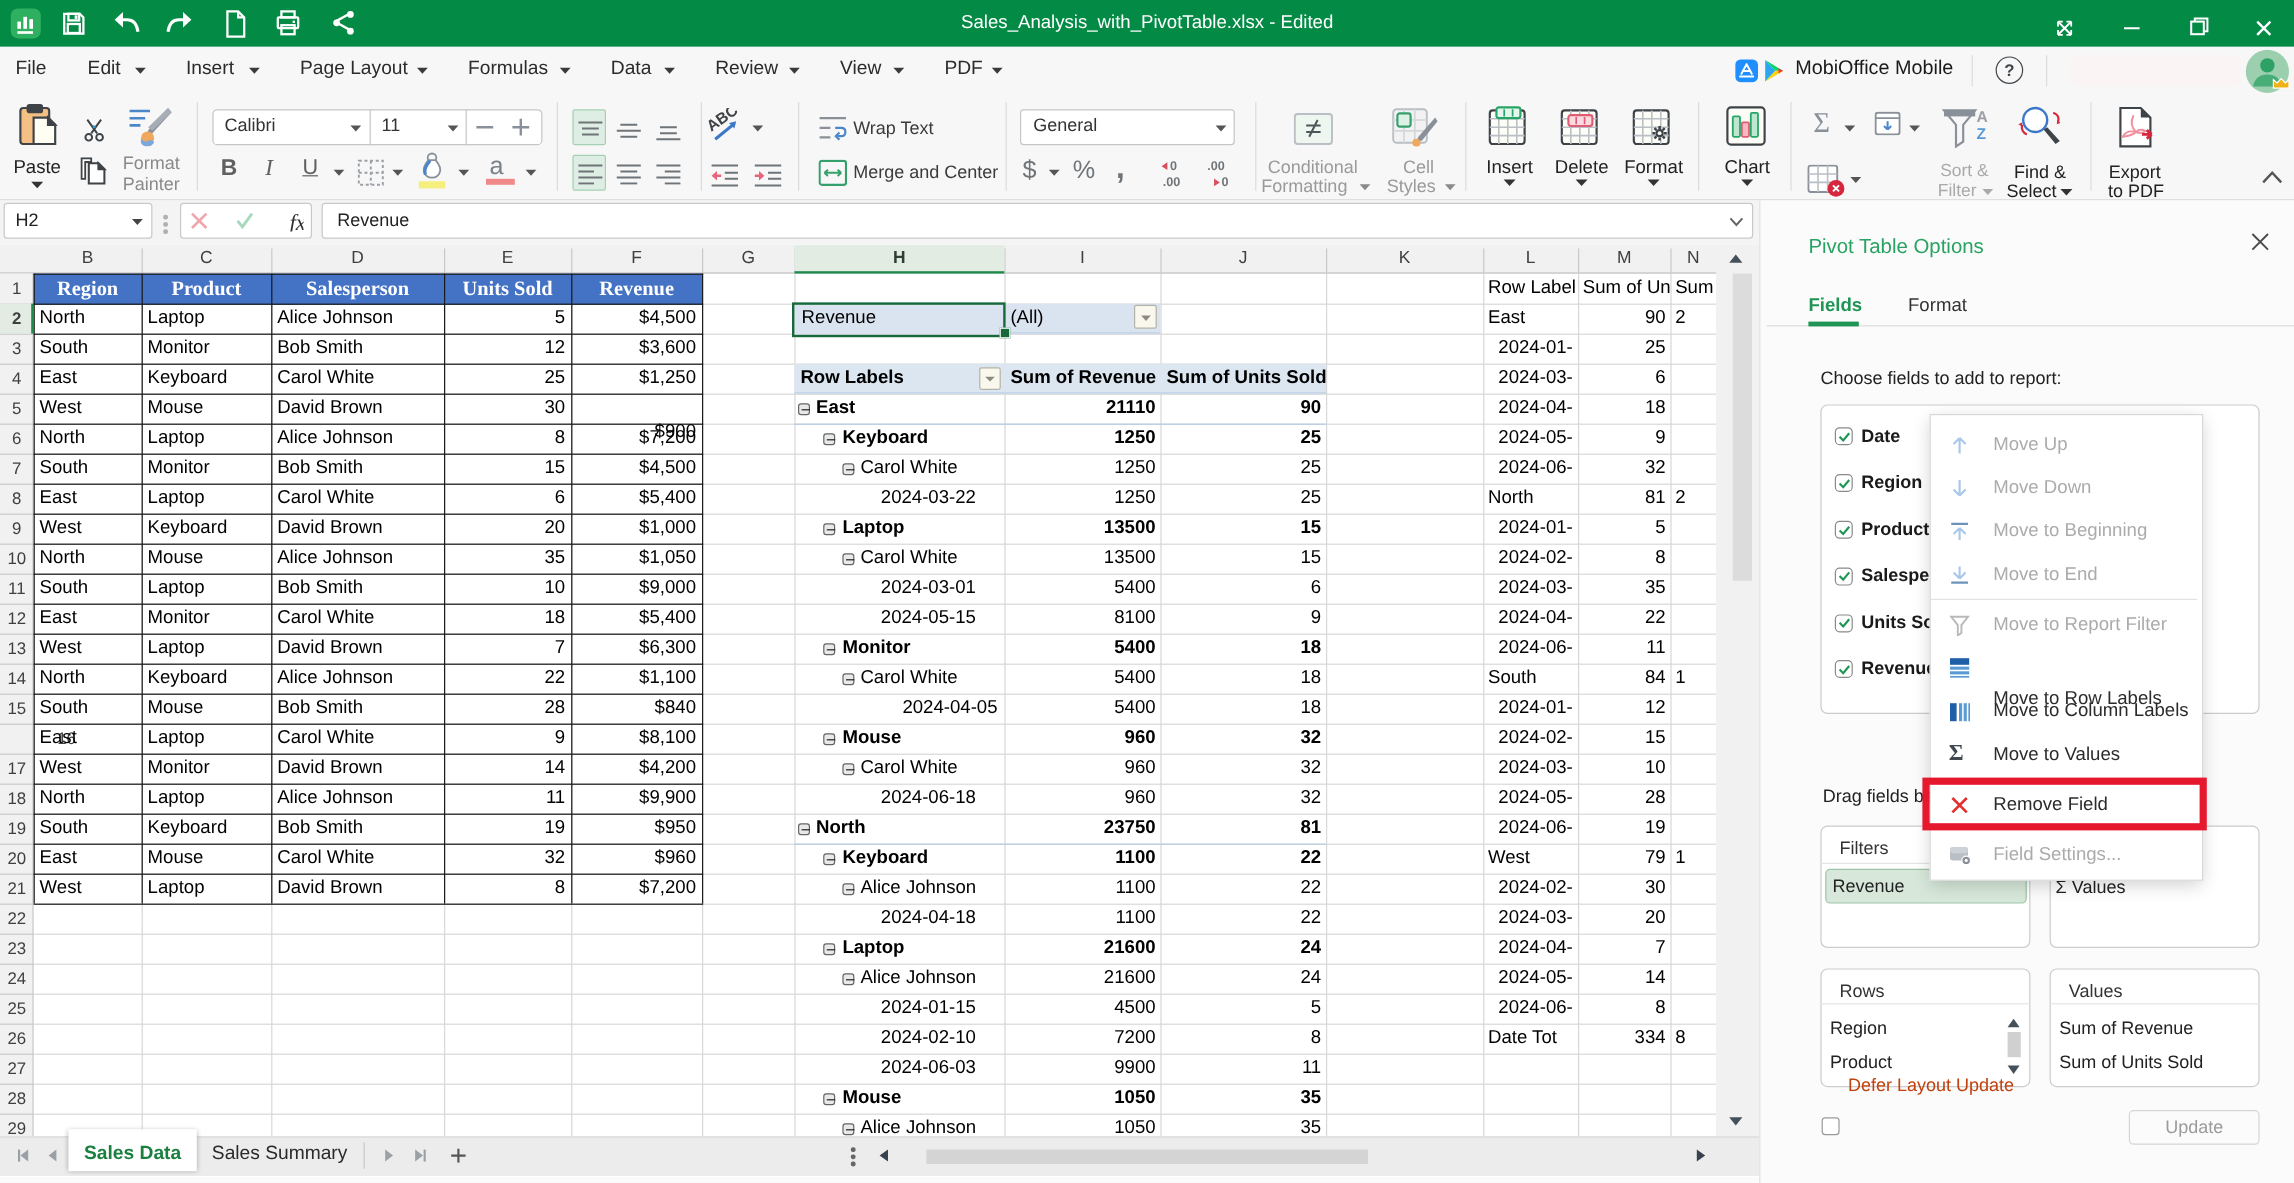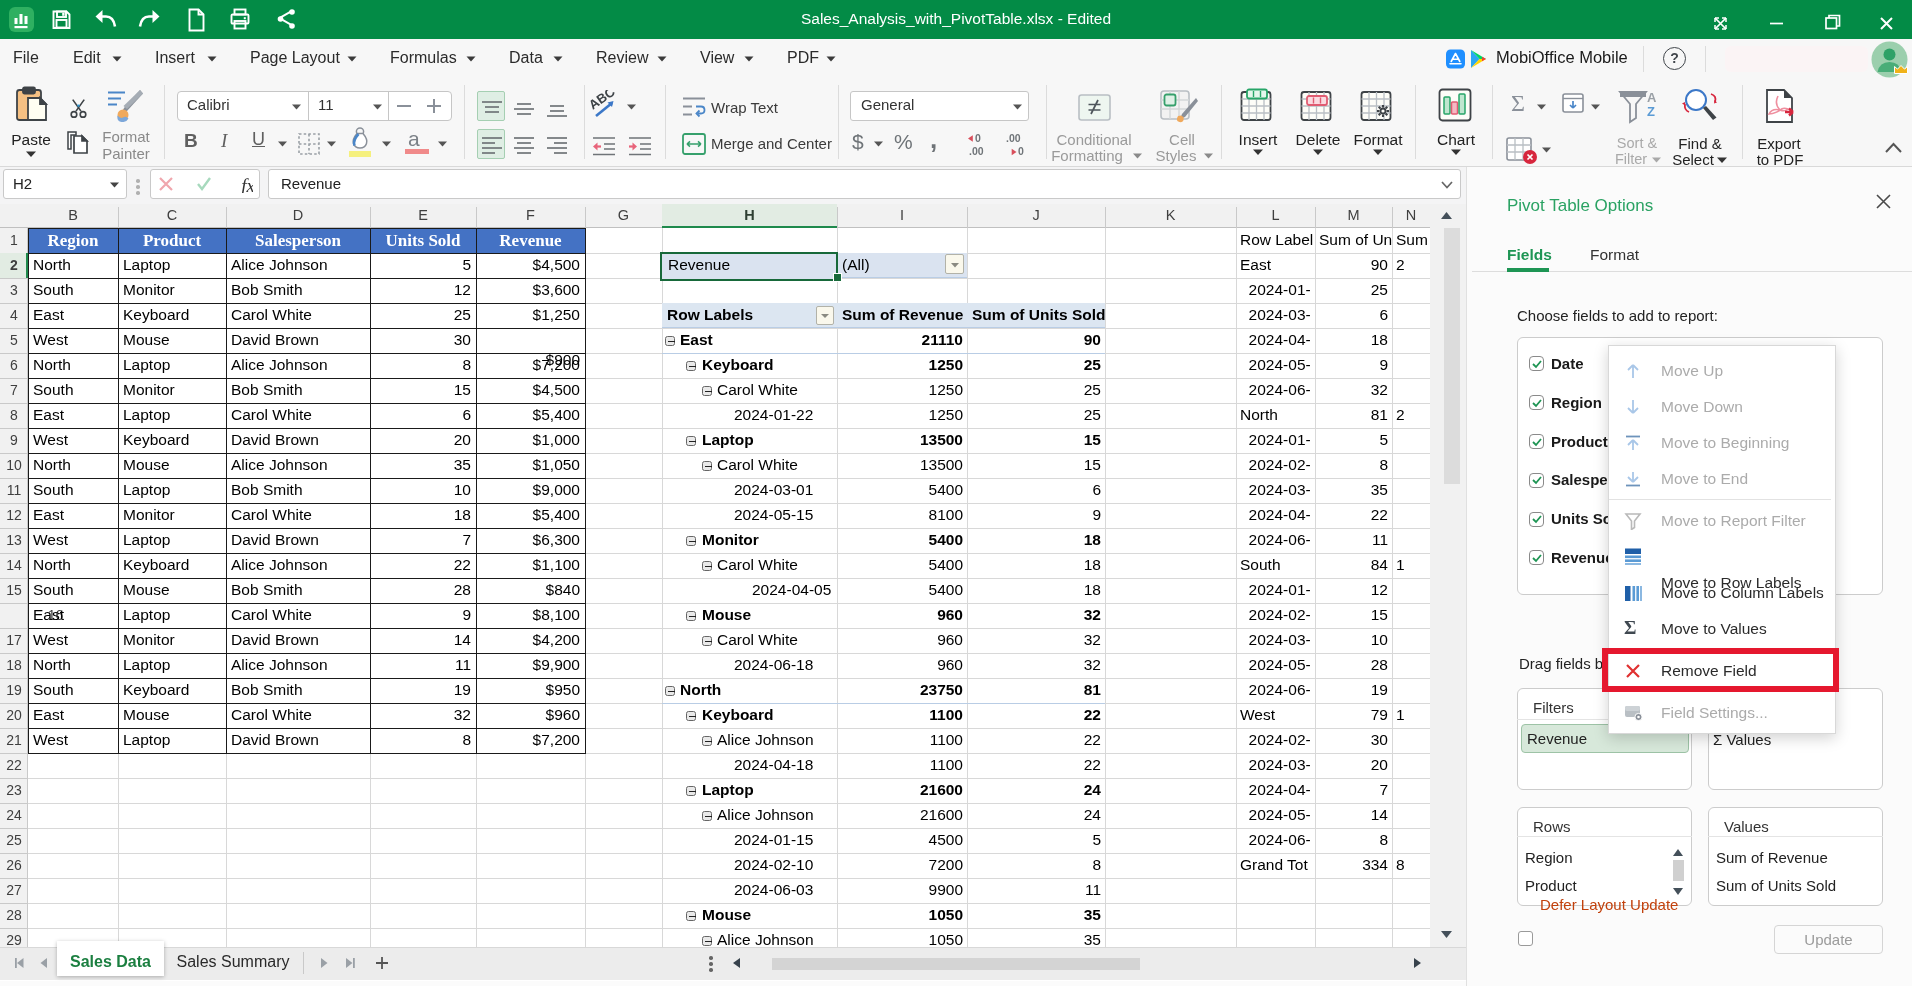--- a/index.html
+++ b/index.html
@@ -742,21 +742,21 @@
 <div class="abs" style="left:686px;top:157px;width:10px;height:10px;background:#e9e9e9;border:1px solid #666;border-radius:2.5px;"></div>
 <div class="abs" style="left:688.5px;top:162px;width:7px;height:1.4px;background:#222;"></div>
 <div class="tx" style="left:702px;top:152px;font-size:15.5px;color:#000;font-weight:700;">Keyboard</div>
 <div class="tx" style="left:853px;top:152px;width:110px;text-align:right;font-size:15.5px;color:#000;font-weight:700;overflow:hidden;">1250</div>
 <div class="tx" style="left:991px;top:152px;width:110px;text-align:right;font-size:15.5px;color:#000;font-weight:700;overflow:hidden;">25</div>
 <div class="abs" style="left:702px;top:182px;width:10px;height:10px;background:#e9e9e9;border:1px solid #666;border-radius:2.5px;"></div>
 <div class="abs" style="left:704.5px;top:187px;width:7px;height:1.4px;background:#222;"></div>
 <div class="tx" style="left:717px;top:177px;font-size:15.5px;color:#000;">Carol White</div>
 <div class="tx" style="left:853px;top:177px;width:110px;text-align:right;font-size:15.5px;color:#000;overflow:hidden;">1250</div>
 <div class="tx" style="left:991px;top:177px;width:110px;text-align:right;font-size:15.5px;color:#000;overflow:hidden;">25</div>
-<div class="tx" style="left:734px;top:202px;font-size:15.5px;color:#000;">2024-01-22</div>
+<div class="tx" style="left:734px;top:202px;font-size:15.5px;color:#000;">2024-03-22</div>
 <div class="tx" style="left:853px;top:202px;width:110px;text-align:right;font-size:15.5px;color:#000;overflow:hidden;">1250</div>
 <div class="tx" style="left:991px;top:202px;width:110px;text-align:right;font-size:15.5px;color:#000;overflow:hidden;">25</div>
 <div class="abs" style="left:686px;top:232px;width:10px;height:10px;background:#e9e9e9;border:1px solid #666;border-radius:2.5px;"></div>
 <div class="abs" style="left:688.5px;top:237px;width:7px;height:1.4px;background:#222;"></div>
 <div class="tx" style="left:702px;top:227px;font-size:15.5px;color:#000;font-weight:700;">Laptop</div>
 <div class="tx" style="left:853px;top:227px;width:110px;text-align:right;font-size:15.5px;color:#000;font-weight:700;overflow:hidden;">13500</div>
 <div class="tx" style="left:991px;top:227px;width:110px;text-align:right;font-size:15.5px;color:#000;font-weight:700;overflow:hidden;">15</div>
 <div class="abs" style="left:702px;top:257px;width:10px;height:10px;background:#e9e9e9;border:1px solid #666;border-radius:2.5px;"></div>
 <div class="abs" style="left:704.5px;top:262px;width:7px;height:1.4px;background:#222;"></div>
 <div class="tx" style="left:717px;top:252px;font-size:15.5px;color:#000;">Carol White</div>
@@ -891,21 +891,21 @@
 <div class="tx" style="left:1240px;top:527px;width:75px;font-size:15.5px;color:#000;overflow:hidden;">&nbsp;&nbsp;2024-02-</div>
 <div class="tx" style="left:1318px;top:527px;width:70px;text-align:right;font-size:15.5px;color:#000;overflow:hidden;">30</div>
 <div class="tx" style="left:1240px;top:552px;width:75px;font-size:15.5px;color:#000;overflow:hidden;">&nbsp;&nbsp;2024-03-</div>
 <div class="tx" style="left:1318px;top:552px;width:70px;text-align:right;font-size:15.5px;color:#000;overflow:hidden;">20</div>
 <div class="tx" style="left:1240px;top:577px;width:75px;font-size:15.5px;color:#000;overflow:hidden;">&nbsp;&nbsp;2024-04-</div>
 <div class="tx" style="left:1318px;top:577px;width:70px;text-align:right;font-size:15.5px;color:#000;overflow:hidden;">7</div>
 <div class="tx" style="left:1240px;top:602px;width:75px;font-size:15.5px;color:#000;overflow:hidden;">&nbsp;&nbsp;2024-05-</div>
 <div class="tx" style="left:1318px;top:602px;width:70px;text-align:right;font-size:15.5px;color:#000;overflow:hidden;">14</div>
 <div class="tx" style="left:1240px;top:627px;width:75px;font-size:15.5px;color:#000;overflow:hidden;">&nbsp;&nbsp;2024-06-</div>
 <div class="tx" style="left:1318px;top:627px;width:70px;text-align:right;font-size:15.5px;color:#000;overflow:hidden;">8</div>
-<div class="tx" style="left:1240px;top:652px;width:75px;font-size:15.5px;color:#000;overflow:hidden;">Grand Tot</div>
+<div class="tx" style="left:1240px;top:652px;width:75px;font-size:15.5px;color:#000;overflow:hidden;">Date Tot</div>
 <div class="tx" style="left:1318px;top:652px;width:70px;text-align:right;font-size:15.5px;color:#000;overflow:hidden;">334</div>
 <div class="tx" style="left:1396px;top:652px;font-size:15.5px;color:#000;">8</div>
 </div>
 <div class="abs" style="left:1430px;top:204px;width:36px;height:743px;background:#f1f1f1;"></div>
 <svg class="abs" style="left:1440px;top:211px;" width="13" height="9">
       <path d="M6.5 1 L12 8 H1 z" fill="#44505a"></path>
     </svg>
 <div class="abs" style="left:1444px;top:228px;width:16px;height:256px;background:#dcdcdc;"></div>
 <svg class="abs" style="left:1440px;top:930px;" width="13" height="9">
       <path d="M6.5 8 L12 1 H1 z" fill="#44505a"></path>

